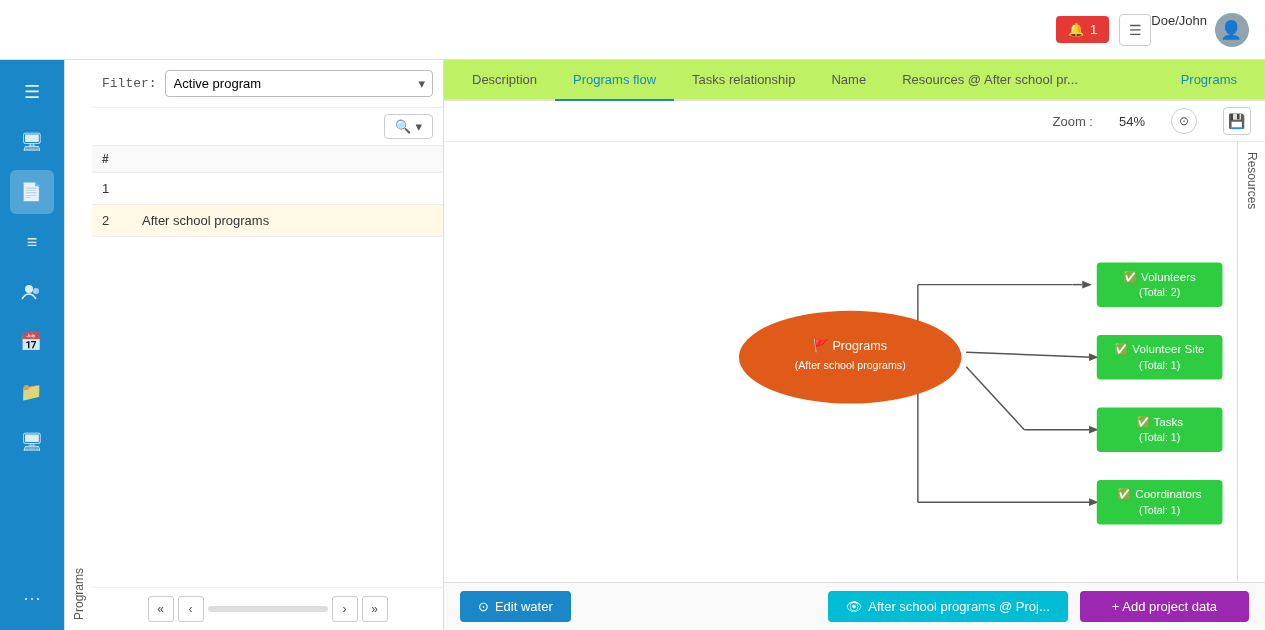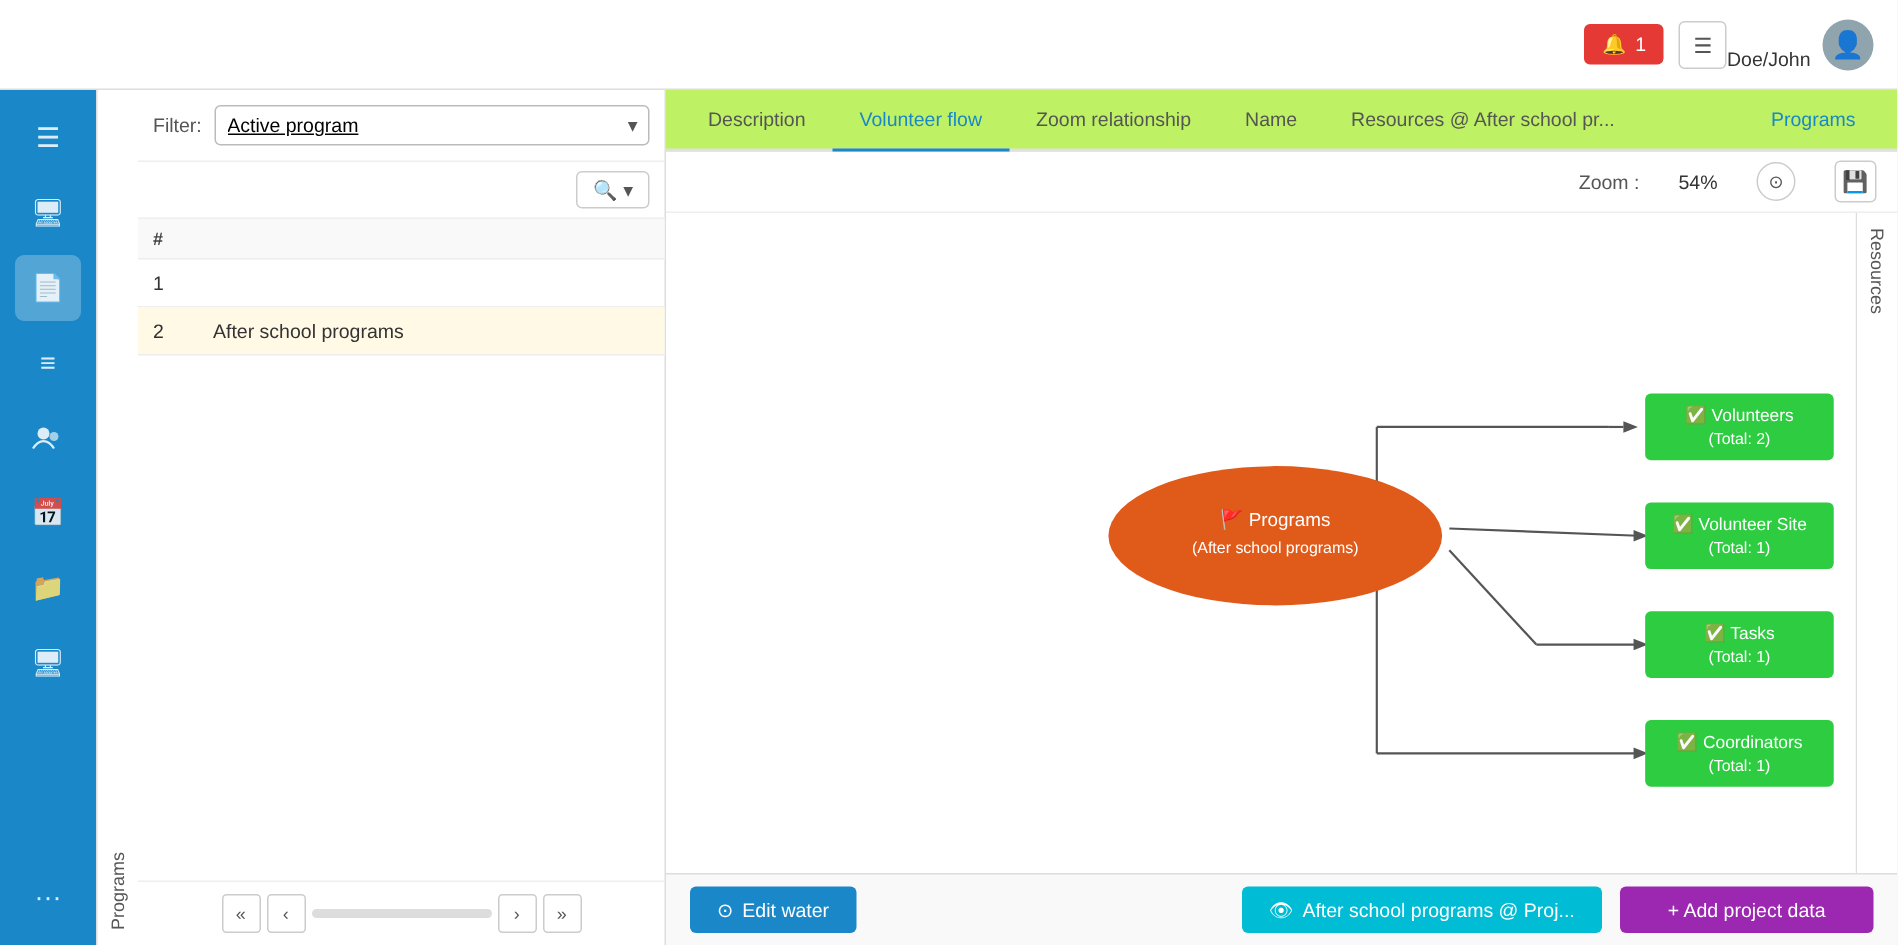--- a/index.html
+++ b/index.html
@@ -46,21 +46,21 @@
       height: 32px;
       cursor: pointer;
       display: flex;
       align-items: center;
       justify-content: center;
       font-size: 14px;
       color: #555;
     }
     .user-info {
       display: flex;
-      align-items: flex-end;
+      align-items: flex-start;
       gap: 8px;
       cursor: pointer;
       color: #333;
       font-size: 13px;
     }
     .avatar {
       width: 34px;
       height: 34px;
       border-radius: 50%;
       background: #90a4ae;
@@ -146,27 +146,27 @@
       display: flex;
       align-items: center;
       padding: 10px 10px;
       gap: 8px;
       border-bottom: 1px solid #eee;
     }
     .filter-label {
       color: #555;
       font-size: 13px;
       flex-shrink: 0;
+      font-family: Liberation Mono, monospace;
     }
     .filter-select-wrapper {
       flex: 1;
       position: relative;
       display: flex;
       align-items: center;
-      text-decoration: underline;
     }
     .filter-select-wrapper select {
       width: 100%;
       border: 1px solid #bbb;
       border-radius: 4px;
       padding: 5px 28px 5px 8px;
       font-size: 13px;
       background: #fff;
       cursor: pointer;
       appearance: none;
@@ -494,24 +494,24 @@
       </div>
     </div>
 
     <div class="right-panel">
 
       <div class="tabs-bar">
         <div class="tab">
           <span>Description</span>
         </div>
         <div class="tab active">
-          <span>Volunteer flow</span>
+          <span>Programs flow</span>
         </div>
         <div class="tab">
-          <span>Zoom relationship</span>
+          <span>Tasks relationship</span>
         </div>
         <div class="tab">
           <span>Name</span>
         </div>
         <div class="tab">
           <span>Resources @ After school pr...</span>
         </div>
         <div class="tab-end">
           <span>Programs</span>
         </div>

